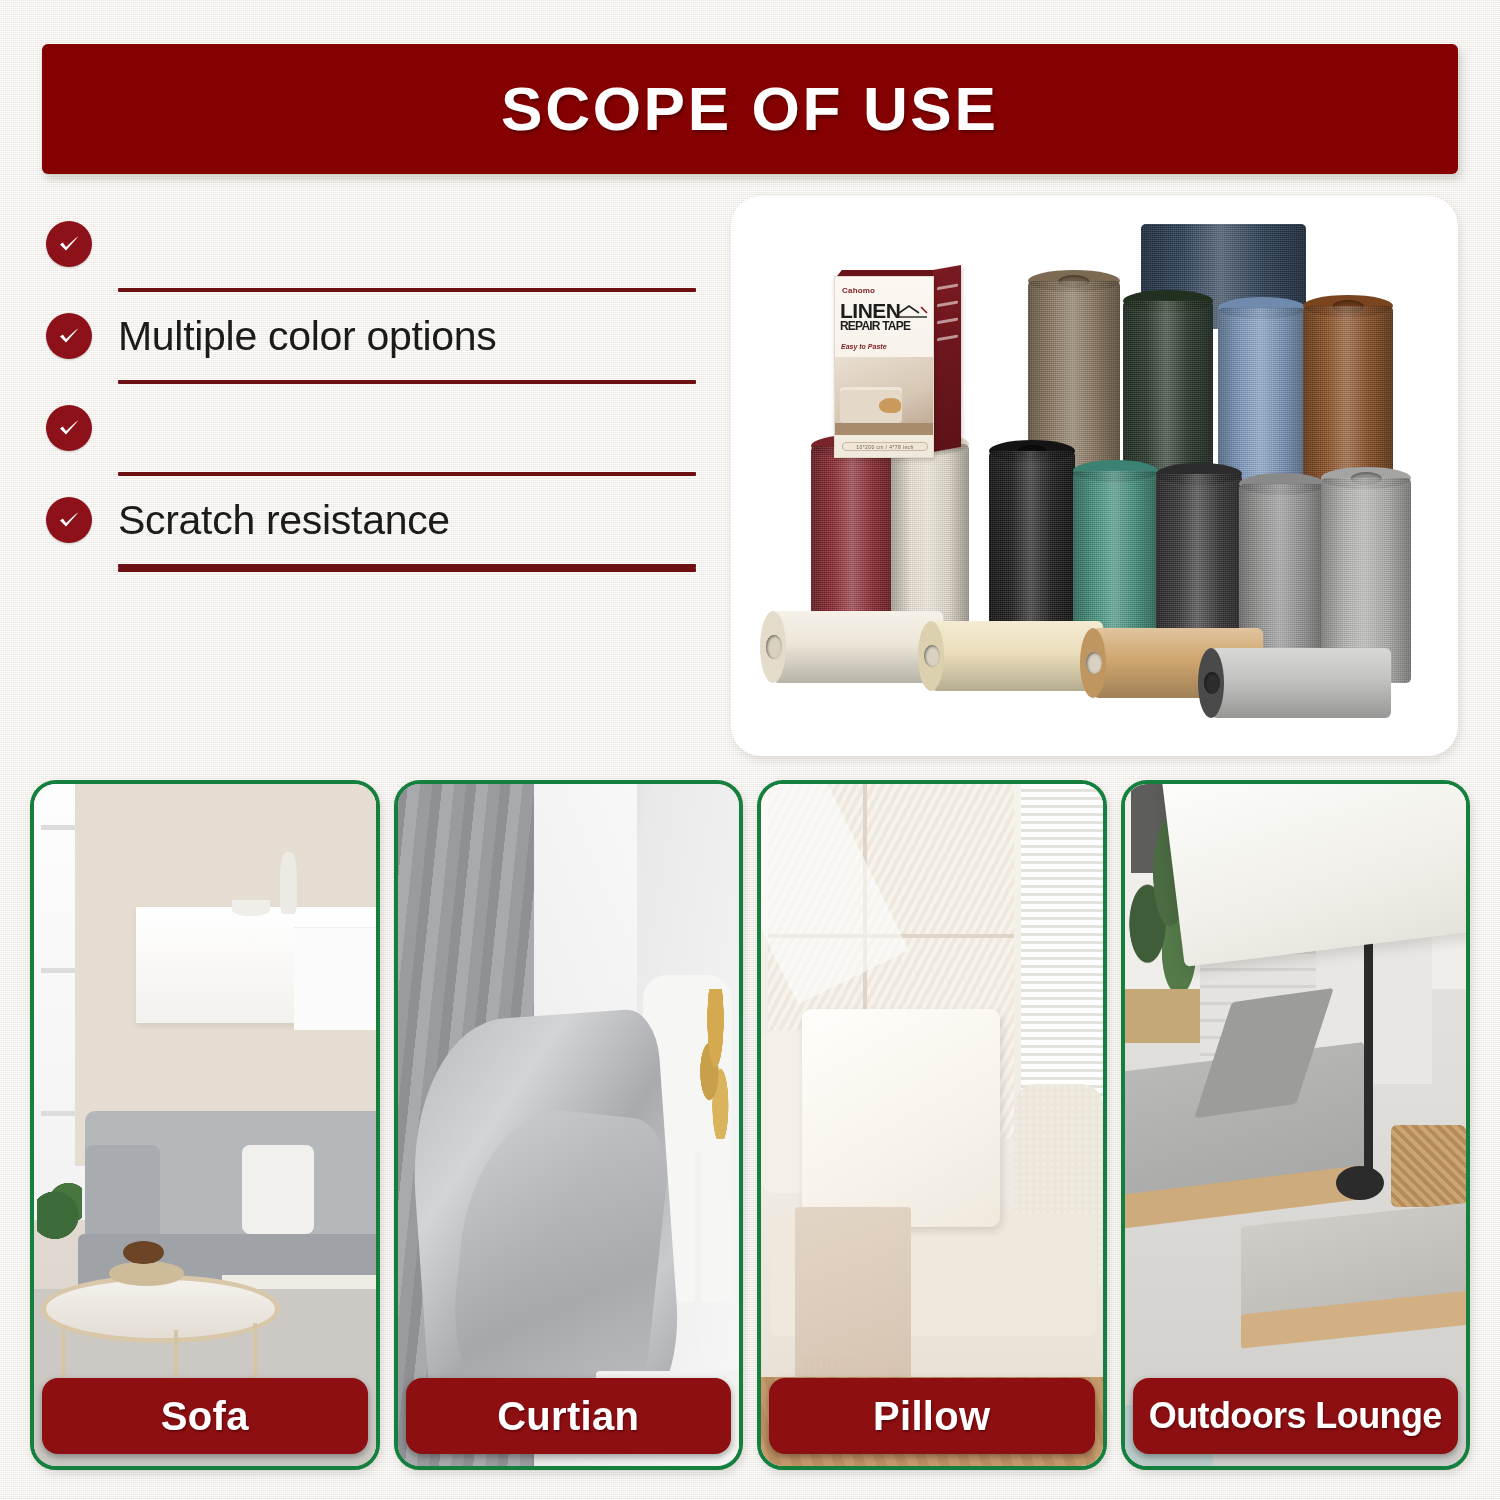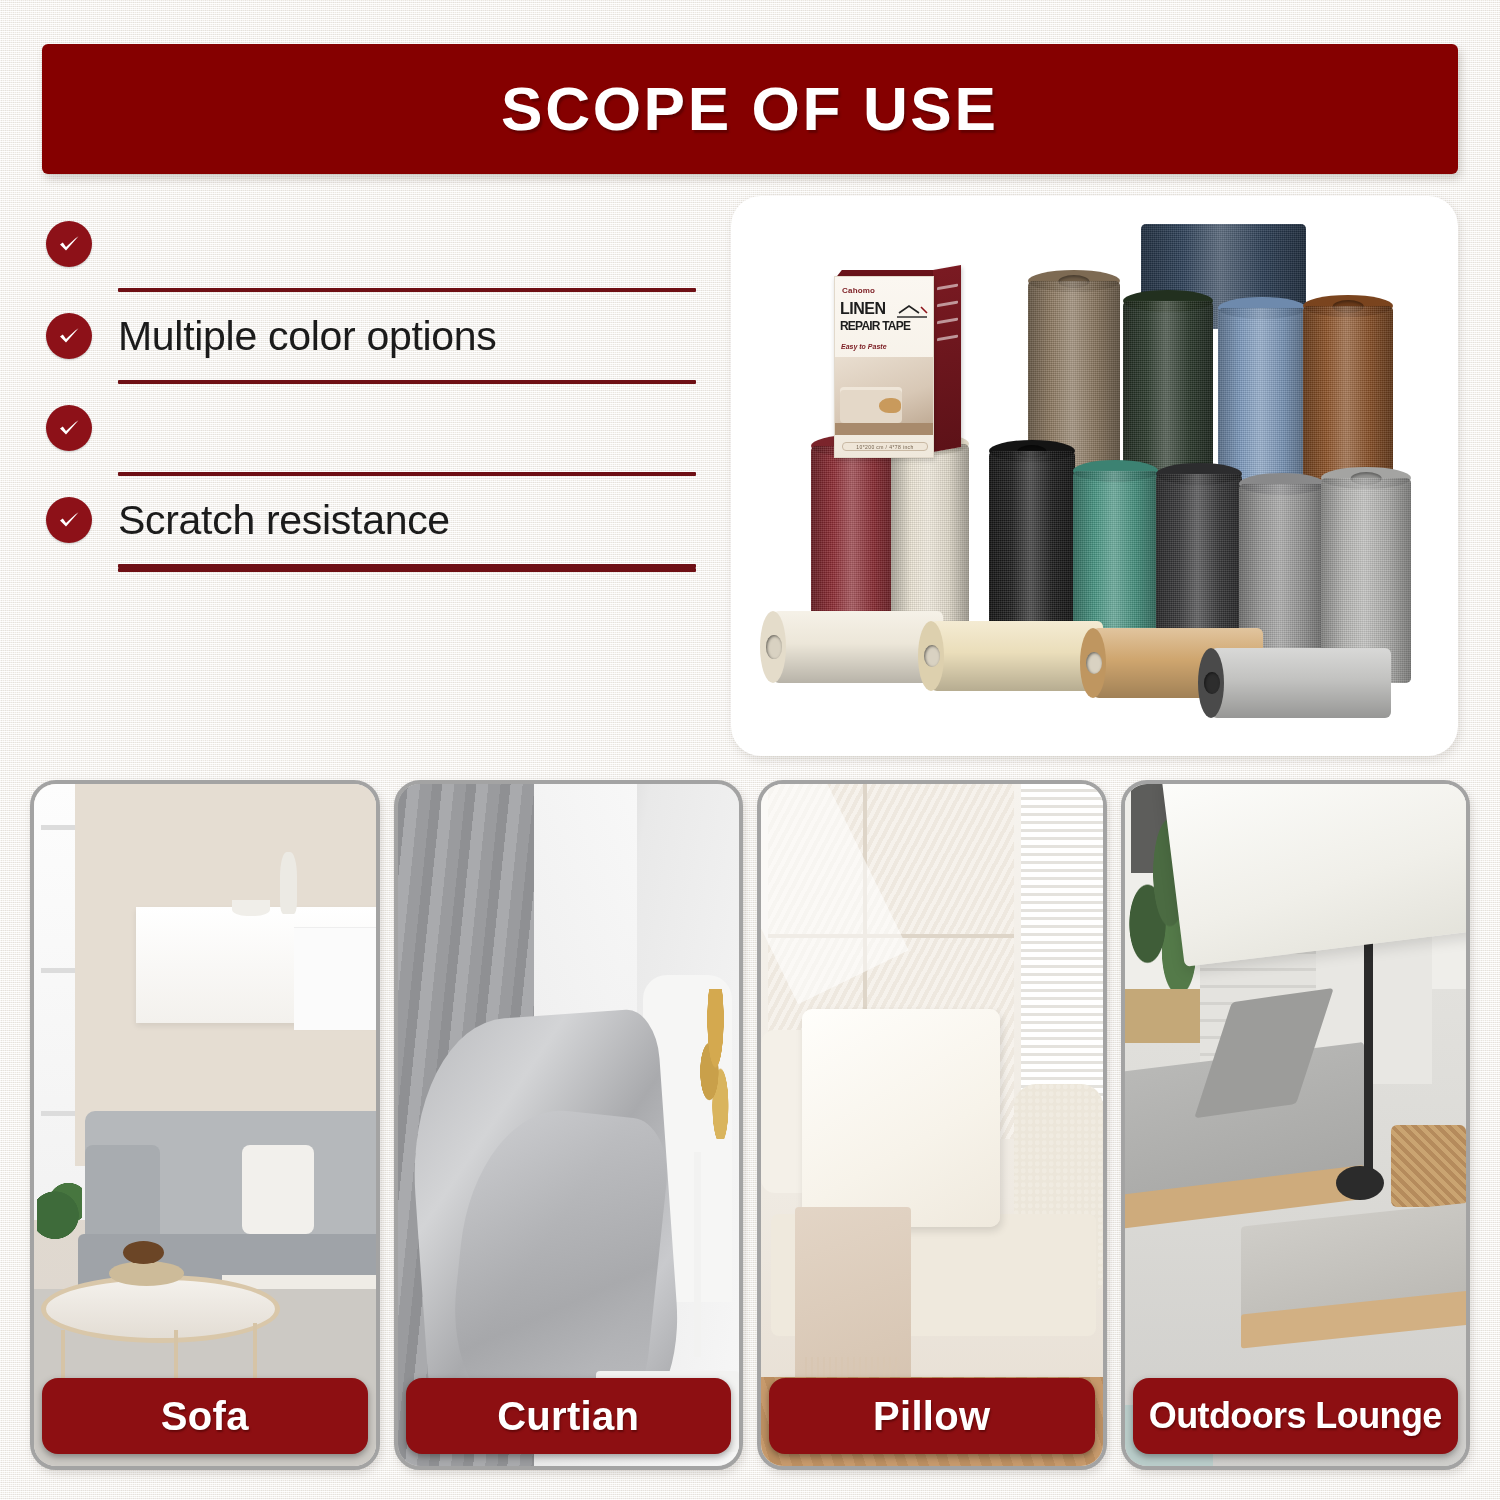--- a/index.html
+++ b/index.html
@@ -156,21 +156,21 @@
   .box-top{
     position:absolute; left:0; top:0; width:100px; height:10px;
     background:#6a141a; transform:skewX(-38deg); transform-origin:left bottom;
   }
   .box-logo{
     position:absolute; left:7px; top:9px;
     font-size:8px; color:#7b1c22; font-weight:bold; letter-spacing:.2px;
   }
   .box-t1{
     position:absolute; left:5px; top:24px;
-    font-size:16px; font-weight:bold; color:#1d1d1d; letter-spacing:-.5px;
+    font-size:21px; font-weight:bold; color:#1d1d1d; letter-spacing:-.5px;
     line-height:.95;
   }
   .box-t2{
     position:absolute; left:5px; top:44px;
     font-size:12px; font-weight:bold; color:#1d1d1d; letter-spacing:-.8px;
     line-height:.95;
   }
   .box-roofline{
     position:absolute; left:62px; top:27px; width:34px; height:16px;
   }
@@ -211,21 +211,21 @@
 
   
   .cards{
     position:absolute; left:30px; top:780px; width:1440px; height:690px;
     display:flex; gap:14px;
   }
   .card{
     position:relative;
     flex:1 1 0;
     border-radius:26px;
-    border:4px solid #a3a3a3;
+    border:4px solid #15803d;
     overflow:hidden;
     box-shadow:2px 4px 9px rgba(140,132,122,.26);
     background:#ddd;
   }
   .card-img{ position:absolute; inset:0; overflow:hidden; }
   .card-label{
     position:absolute; left:8px; right:8px; bottom:12px;
     height:76px;
     background:#8d0f12;
     border-radius:16px;

